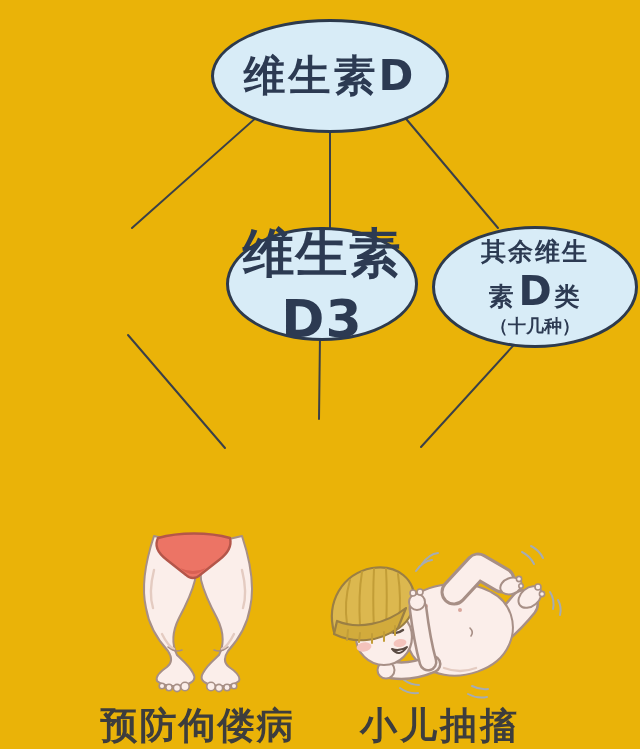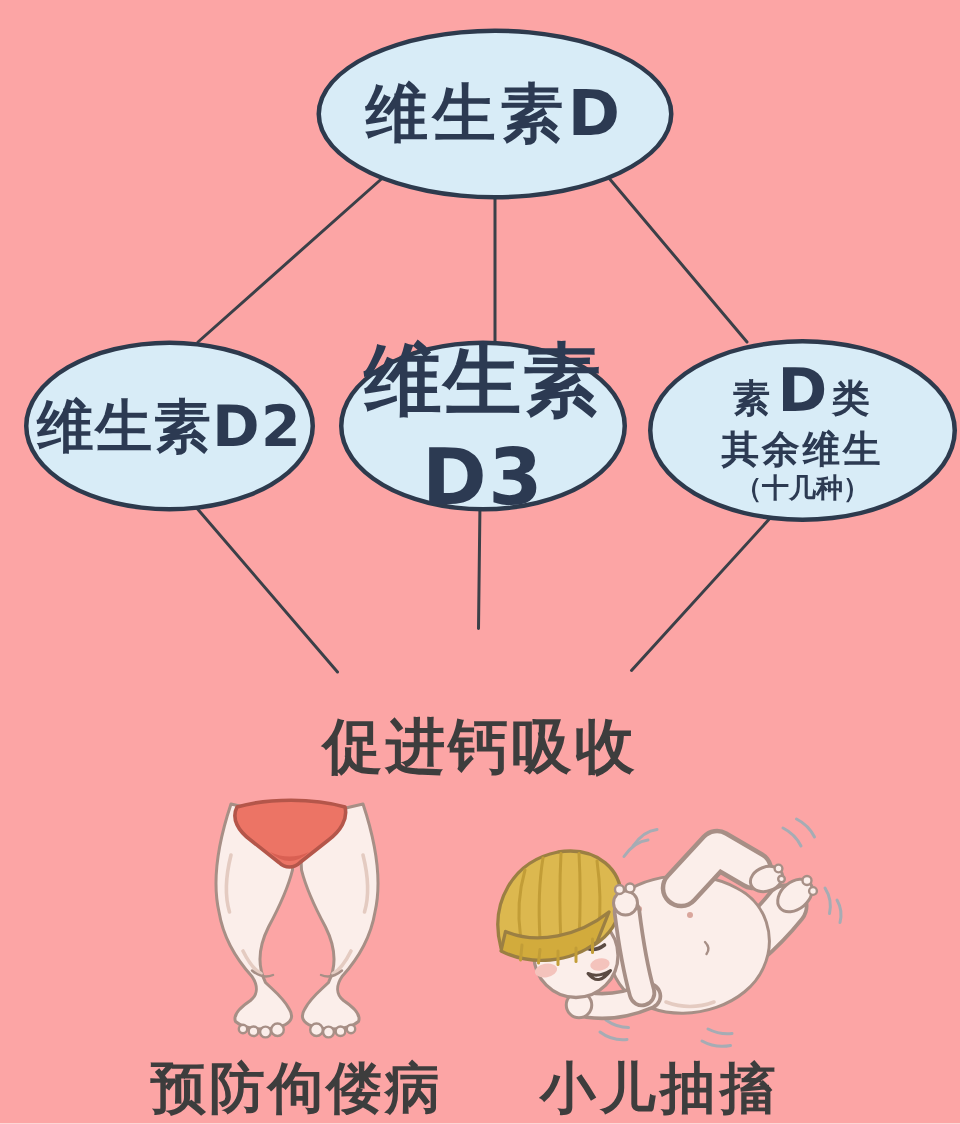--- a/index.html
+++ b/index.html
@@ -1,17 +1,17 @@
 <!DOCTYPE html>
 <html style="--node-fill: #d8ecf7; --node-stroke: #2d3a4d; --node-text: #2c3a52; --line: #3b4048; --caption-text: #3d3d3d; --briefs-red: #ec7465; --skin: #fbeeea; --skin-outline: #a78f86; --hat-yellow: #dcb84f;"><head>
 <meta charset="utf-8">
 <style>
   html,body { margin:0; padding:0; background:#ffffff; }
   .stage {
-    position:relative; width:640px; height:749px; background:#fca5a5;
+    position:relative; width:640px; height:749px; background:#eab308;
     font-family:"DejaVu Sans","Liberation Sans",sans-serif; overflow:hidden;
   }
   .connectors { position:absolute; left:0; top:0; width:640px; height:749px; pointer-events:none; }
   .connector { stroke:var(--line); stroke-width:2; stroke-linecap:round; }
 
   .node {
     position:absolute; box-sizing:border-box;
     background:var(--node-fill);
     border:3px solid var(--node-stroke);
     border-radius:50%;
@@ -58,37 +58,33 @@
     <line class="connector" x1="402" y1="114" x2="498" y2="228"></line>
     <line class="connector" x1="128" y1="335" x2="225" y2="448"></line>
     <line class="connector" x1="320" y1="335" x2="319" y2="419"></line>
     <line class="connector" x1="522" y1="336" x2="421" y2="447"></line>
   </svg>
 
   <div class="node node-root">
     <span>维生素D</span>
   </div>
 
-  <div class="node node-d2">
-    <span>维生素D2</span>
-  </div>
 
   <div class="node node-d3">
     <span>维生素D3</span>
   </div>
 
   <div class="node node-other">
+    <div>其余维生</div>
     <div>
       <span>素</span><span class="big-d">D</span><span>类</span>
     </div>
-    <div>其余维生</div>
     <div class="line3">（十几种）</div>
   </div>
 
-  <div class="caption caption-effect">促进钙吸收</div>
 
   <svg class="illustration il-legs" width="128" height="170" viewBox="0 0 128 170" xmlns="http://www.w3.org/2000/svg">
     <g id="bowleg">
       <path class="skin" d="M 20,8
         C 12,32 7,58 12,80
         C 15,98 24,112 34,123
         C 38,129 38,135 33,139
         C 27,143 21,148 23,153
         C 30,159 44,159 54,156
         C 60,154 62,150 59,145

